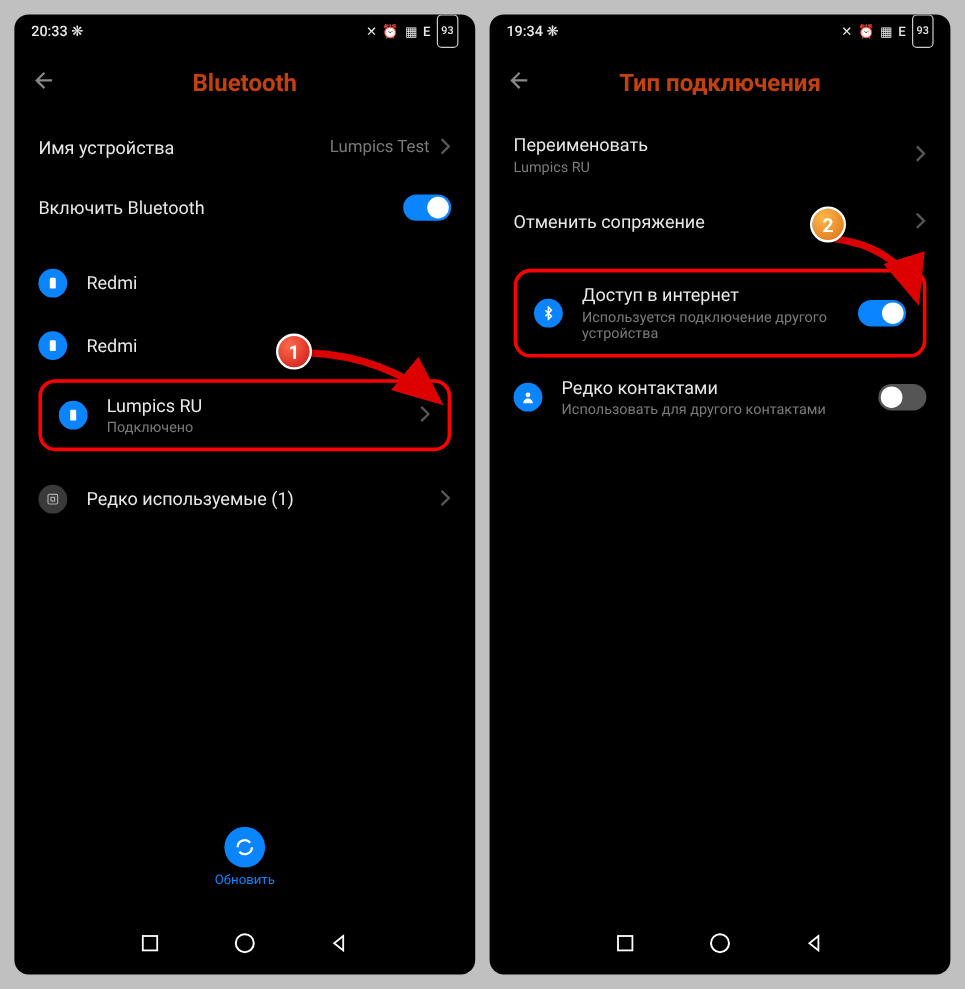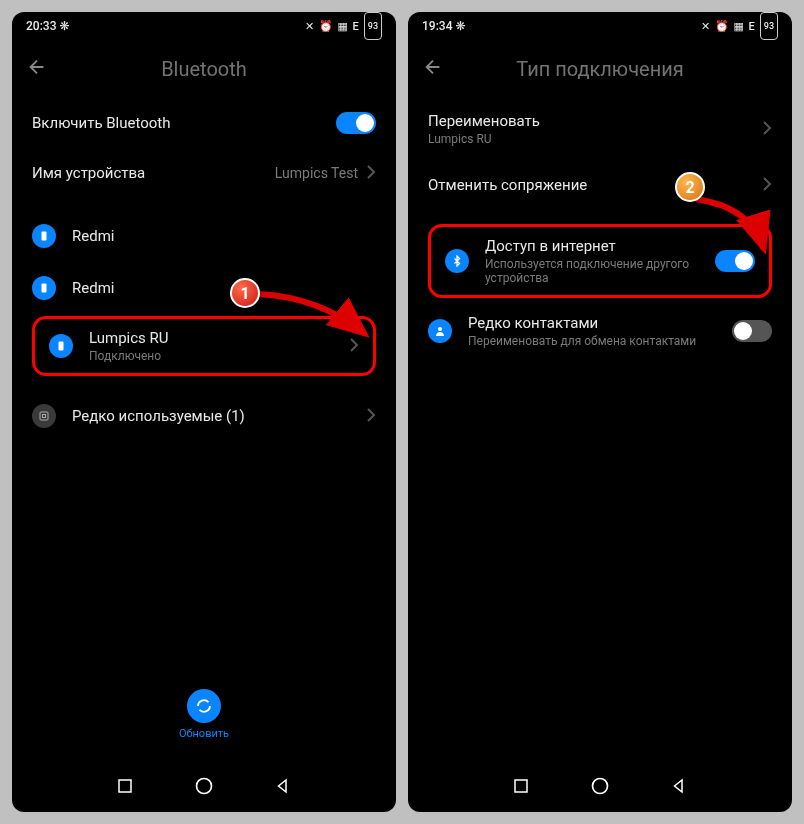--- a/index.html
+++ b/index.html
@@ -46,23 +46,23 @@
   display: flex;
   align-items: center;
   padding: 16px 14px;
   position: relative;
 }
 .back-arrow { color: #888; cursor: pointer; }
 .page-title {
   position: absolute;
   left: 50%;
   transform: translateX(-50%);
-  color: #737373;
+  color: #c2410c;
   font-size: 20px;
-  font-weight: 400;
+  font-weight: 700;
 }
 .content { flex: 1; overflow: hidden; }
 .row {
   display: flex;
   align-items: center;
   padding: 14px 20px;
   min-height: 50px;
   position: relative;
 }
 .row-icon {
@@ -171,34 +171,34 @@
       <svg width="22" height="22" viewBox="0 0 24 24" fill="none" stroke="currentColor" stroke-width="2">
           <path d="M19 12H5M12 19l-7-7 7-7"></path>
         </svg>
     </span>
     <div class="page-title">Bluetooth</div>
   </div>
 
   <div class="content">
     <div class="row">
       <div class="row-text">
-          <span class="row-label">Включить Bluetooth</span>
-        </div>
-      <div class="toggle on">
-          <div class="toggle-knob"></div>
-        </div>
-    </div>
-    <div class="row">
-      <div class="row-text">
           <span class="row-label">Имя устройства</span>
         </div>
       <span class="row-value">Lumpics Test</span>
       <span class="chevron"><svg width="10" height="14" viewBox="0 0 8 14" fill="none" stroke="currentColor" stroke-width="2">
             <path d="M1 1l6 6-6 6"></path>
           </svg></span>
+    </div>
+    <div class="row">
+      <div class="row-text">
+          <span class="row-label">Включить Bluetooth</span>
+        </div>
+      <div class="toggle on">
+          <div class="toggle-knob"></div>
+        </div>
     </div>
 
     <div class="divider"></div>
 
     <div class="row">
       <div class="row-icon blue">
           <svg width="12" height="12" viewBox="0 0 24 24" fill="#fff">
             <rect x="7" y="3" width="10" height="18" rx="2"></rect>
           </svg>
         </div>
@@ -342,21 +342,21 @@
 
     <div class="row">
       <div class="row-icon blue">
           <svg width="12" height="12" viewBox="0 0 24 24" fill="#fff">
             <circle cx="12" cy="8" r="4"></circle>
             <path d="M4 22c0-5 4-8 8-8s8 3 8 8"></path>
           </svg>
         </div>
       <div class="row-text">
         <span class="row-label">Редко контактами</span>
-        <span class="row-sub">Переименовать для обмена контактами</span>
+        <span class="row-sub">Использовать для другого контактами</span>
       </div>
       <div class="toggle off">
           <div class="toggle-knob"></div>
         </div>
     </div>
   </div>
 
   <div class="step-badge s2" style="top:160px; left:267px;">2</div>
   <svg class="arrow-svg" style="top:175px; left:278px;" width="100" height="80">
     <defs>

